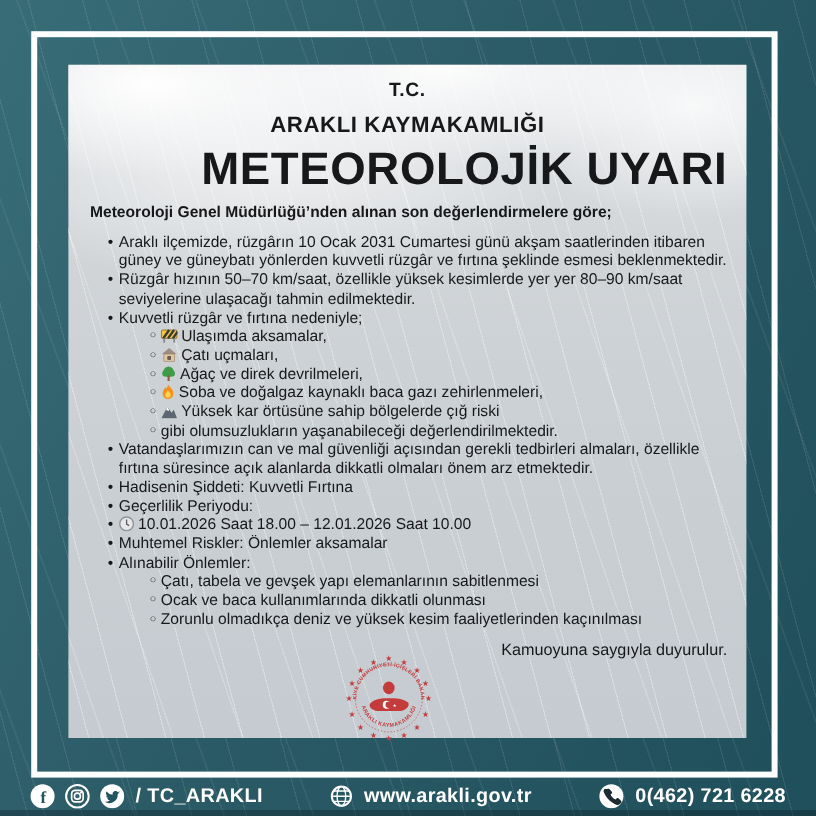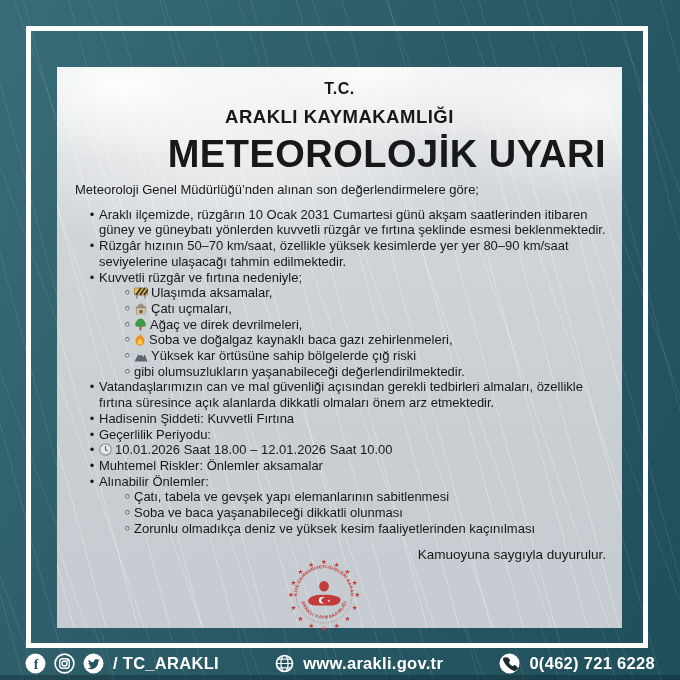--- a/index.html
+++ b/index.html
@@ -7,36 +7,36 @@
        font-family:"Liberation Sans","DejaVu Sans",sans-serif;}
   .canvas{position:relative;width:680px;height:680px;
     background:
       repeating-linear-gradient(75deg, transparent 0 22px, rgba(255,255,255,0.09) 22px 23px, transparent 23px 44px),
       repeating-linear-gradient(70deg, transparent 0 35px, rgba(255,255,255,0.06) 35px 36.5px, transparent 36.5px 70px),
       linear-gradient(118deg,#386d78 0%,#2b5b67 45%,#1f4f5b 100%);}
   .bottom-strip{position:absolute;left:0;bottom:0;width:100%;height:5px;
       background:rgba(8,30,40,.35);}
   .frame{position:absolute;left:26px;top:26px;width:622px;height:622px;
       border:5px solid #fdfefe;box-sizing:border-box;}
-  .panel{position:absolute;left:57px;top:67px;width:565px;height:561px;
+  .panel{position:absolute;left:57px;top:54px;width:565px;height:561px;
     color:#17181a;
     background:
       repeating-linear-gradient(75deg, transparent 0 16px, rgba(255,255,255,0.30) 16px 17px, transparent 17px 31px),
       repeating-linear-gradient(71deg, transparent 0 27px, rgba(255,255,255,0.22) 27px 28.2px, transparent 28.2px 55px),
       radial-gradient(260px 110px at 12% 3%, rgba(255,255,255,0.98), rgba(255,255,255,0) 70%),
       radial-gradient(300px 120px at 55% 0%, rgba(255,255,255,0.92), rgba(255,255,255,0) 70%),
       radial-gradient(230px 130px at 92% 6%, rgba(255,255,255,0.78), rgba(255,255,255,0) 72%),
       radial-gradient(330px 150px at 30% 14%, rgba(255,255,255,0.60), rgba(255,255,255,0) 75%),
       linear-gradient(180deg,#e2e4e7 0%,#d0d4d7 30%,#cacfd3 60%,#c5cbd0 100%);}
   .content{padding:10px 16px 0 16px;}
   .tc{margin-top:3px;text-align:center;font-size:16px;font-weight:700;letter-spacing:.5px;}
   .org{margin-top:8px;text-align:center;font-size:18.5px;font-weight:700;letter-spacing:.5px;}
   .title{margin:7px 0 0 0;text-align:right;font-size:38px;line-height:1.02;
          font-weight:700;letter-spacing:.5px;}
-  .intro{margin:8px 0 0 2px;font-size:13px;font-weight:400;}
+  .intro{margin:8px 0 0 2px;font-size:13px;font-weight:700;}
   .list{margin-top:10px;font-size:13px;line-height:15.7px;}
   .row{display:flex;align-items:flex-start;}
   .row .mark{flex:0 0 14px;margin-left:12px;text-align:center;}
   .row.sub .mark{flex:0 0 13px;margin-left:48px;font-size:9px;line-height:15.7px;}
   .row .txt{flex:1;}
   .ic{display:inline-block;vertical-align:-2px;margin-right:3px;line-height:0;}
   .closing{margin:10px 0 0 2px;font-size:13.5px;font-weight:500;text-align:right;}
   .stamp{position:absolute;left:228px;top:489px;width:78px;height:78px;}
   .footer{position:absolute;left:0;top:649px;width:680px;height:28px;
     display:flex;align-items:center;justify-content:space-between;
@@ -142,21 +142,21 @@
           <div class="row">
             <span class="mark">•</span>
             <span class="txt">Alınabilir Önlemler:</span>
           </div>
           <div class="row sub">
             <span class="mark">○</span>
             <span class="txt">Çatı, tabela ve gevşek yapı elemanlarının sabitlenmesi</span>
           </div>
           <div class="row sub">
             <span class="mark">○</span>
-            <span class="txt">Soba ve baca yaşanabileceği dikkatli olunması</span>
+            <span class="txt">Ocak ve baca kullanımlarında dikkatli olunması</span>
           </div>
           <div class="row sub">
             <span class="mark">○</span>
             <span class="txt">Zorunlu olmadıkça deniz ve yüksek kesim faaliyetlerinden kaçınılması</span>
           </div>
         </div>
       <p class="closing">Kamuoyuna saygıyla duyurulur.</p>
     </div>
 
     <svg class="stamp" viewBox="0 0 74 74">

